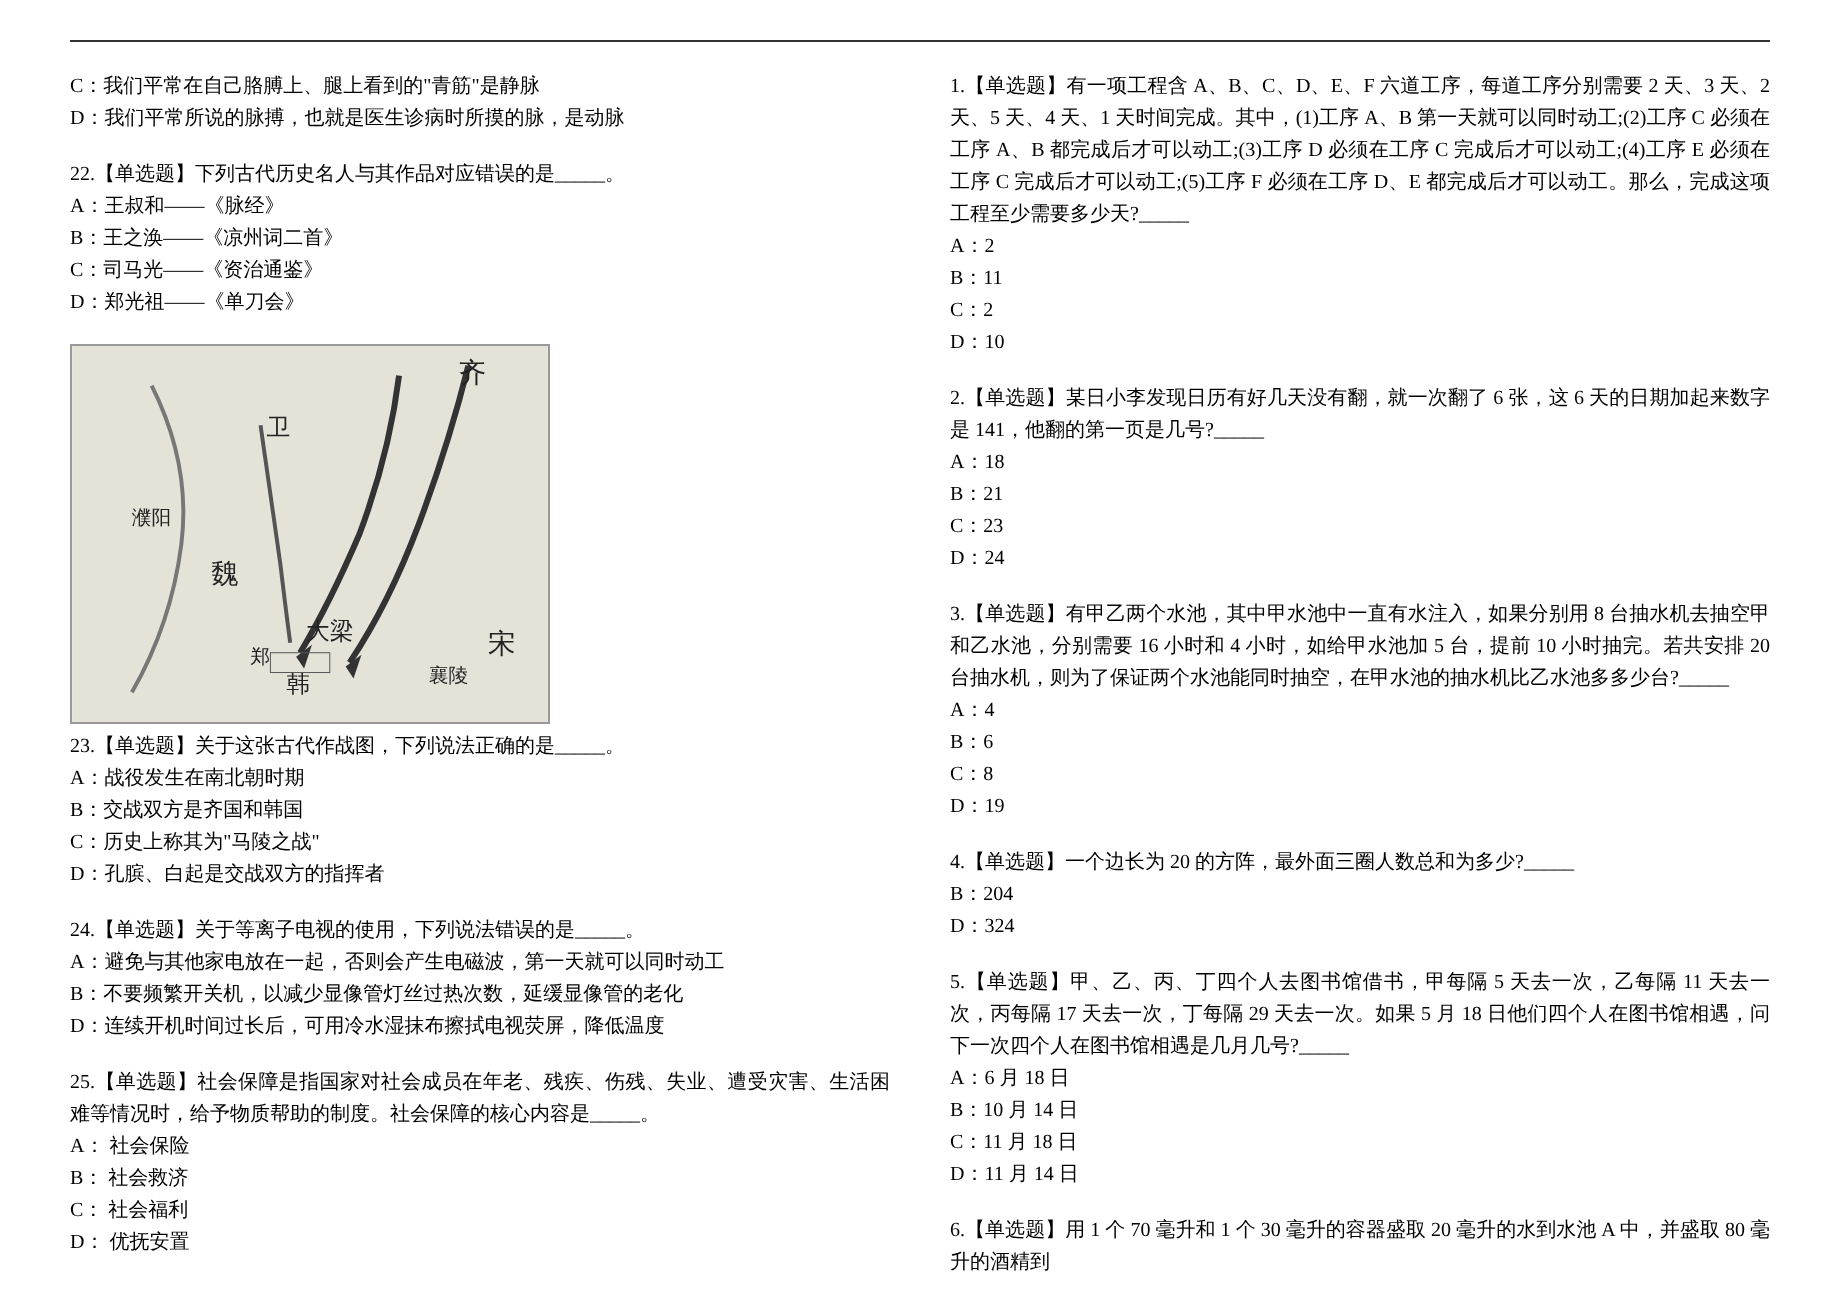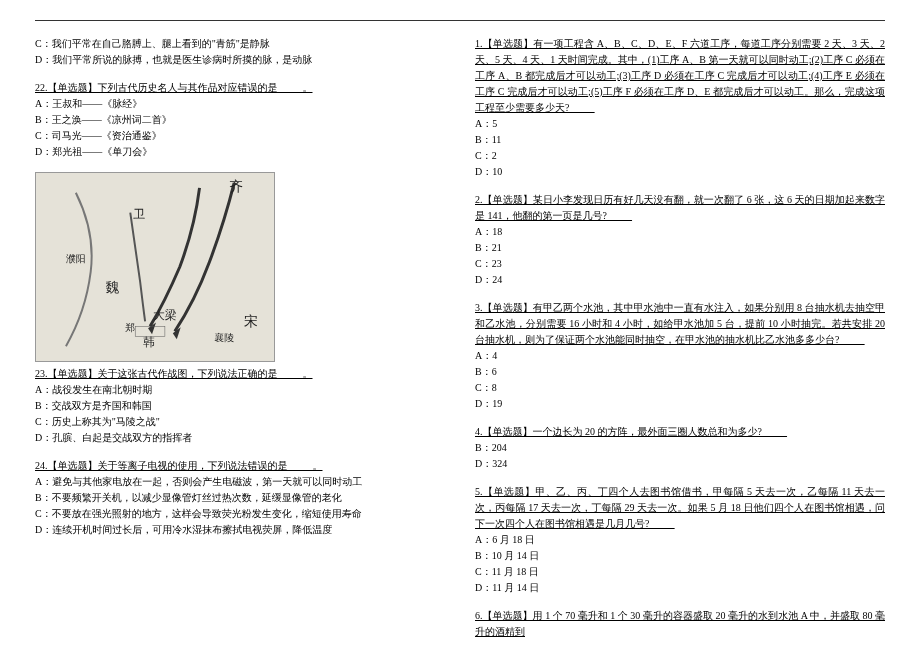--- a/index.html
+++ b/index.html
@@ -24,21 +24,20 @@
     }
     .col {
       flex: 1;
       min-width: 0;
     }
     .question-block {
       margin-bottom: 12px;
     }
     .q-stem {
       text-align: justify;
-      text-decoration: underline;
     }
     .option {
       display: block;
       margin-left: 0;
     }
     .map-image {
       width: 240px;
       height: 190px;
       background: #e8e8e0;
       margin: 6px 0 4px 0;
@@ -99,32 +98,38 @@
       <span class="option">A：战役发生在南北朝时期</span>
       <span class="option">B：交战双方是齐国和韩国</span>
       <span class="option">C：历史上称其为"马陵之战"</span>
       <span class="option">D：孔膑、白起是交战双方的指挥者</span>
     </div>
 
     <div class="question-block">
       <div class="q-stem">24.【单选题】关于等离子电视的使用，下列说法错误的是_____。</div>
       <span class="option">A：避免与其他家电放在一起，否则会产生电磁波，第一天就可以同时动工</span>
       <span class="option">B：不要频繁开关机，以减少显像管灯丝过热次数，延缓显像管的老化</span>
-      <span class="option">C：不要放在强光照射的地方，这样会导致荧光粉发生变化，缩短使用寿命</span>
       <span class="option">D：连续开机时间过长后，可用冷水湿抹布擦拭电视荧屏，降低温度</span>
     </div>
 
+    <div class="question-block">
+      <div class="q-stem">25.【单选题】社会保障是指国家对社会成员在年老、残疾、伤残、失业、遭受灾害、生活困难等情况时，给予物质帮助的制度。社会保障的核心内容是_____。</div>
+      <span class="option">A：  社会保险</span>
+      <span class="option">B：  社会救济</span>
+      <span class="option">C：  社会福利</span>
+      <span class="option">D：  优抚安置</span>
+    </div>
 
   </div>
 
   <div class="col">
 
     <div class="question-block">
       <div class="q-stem">1.【单选题】有一项工程含 A、B、C、D、E、F 六道工序，每道工序分别需要 2 天、3 天、2 天、5 天、4 天、1 天时间完成。其中，(1)工序 A、B 第一天就可以同时动工;(2)工序 C 必须在工序 A、B 都完成后才可以动工;(3)工序 D 必须在工序 C 完成后才可以动工;(4)工序 E 必须在工序 C 完成后才可以动工;(5)工序 F 必须在工序 D、E 都完成后才可以动工。那么，完成这项工程至少需要多少天?_____</div>
-      <span class="option">A：5</span>
+      <span class="option">A：2</span>
       <span class="option">B：11</span>
       <span class="option">C：2</span>
       <span class="option">D：10</span>
     </div>
 
     <div class="question-block">
       <div class="q-stem">2.【单选题】某日小李发现日历有好几天没有翻，就一次翻了 6 张，这 6 天的日期加起来数字是 141，他翻的第一页是几号?_____</div>
       <span class="option">A：18</span>
       <span class="option">B：21</span>
       <span class="option">C：23</span>

